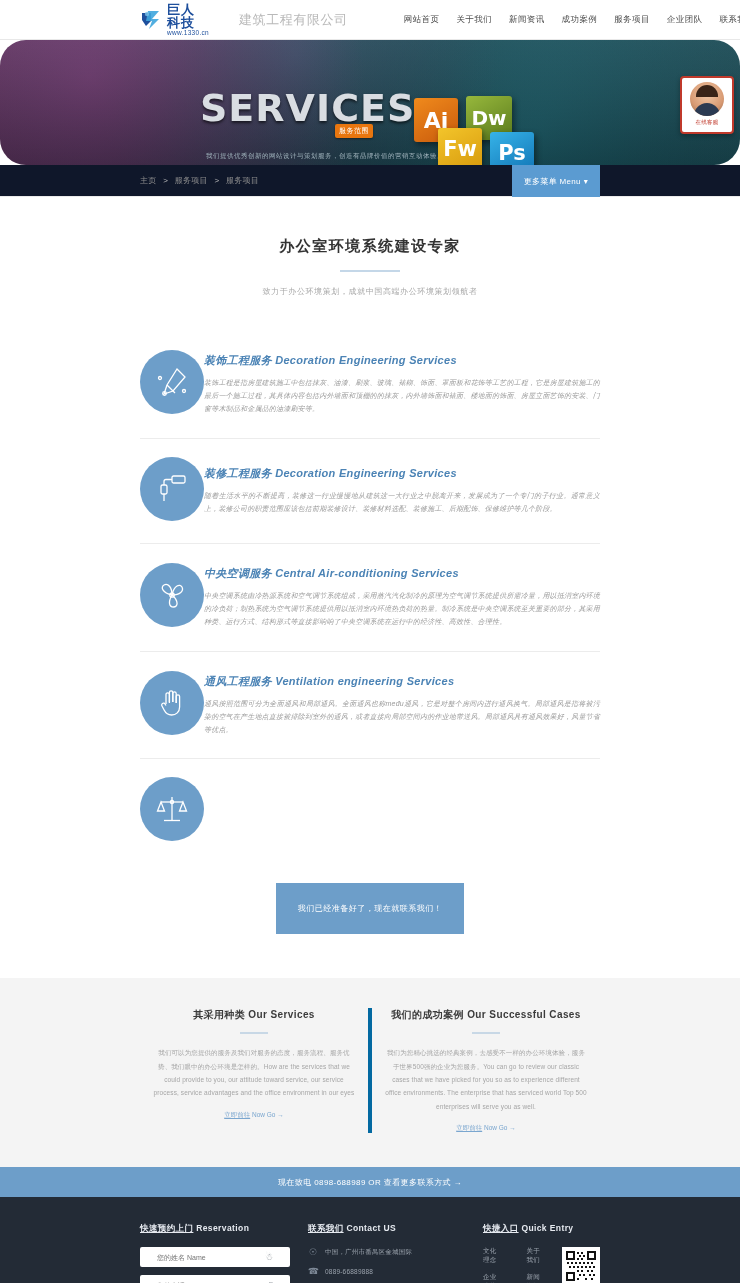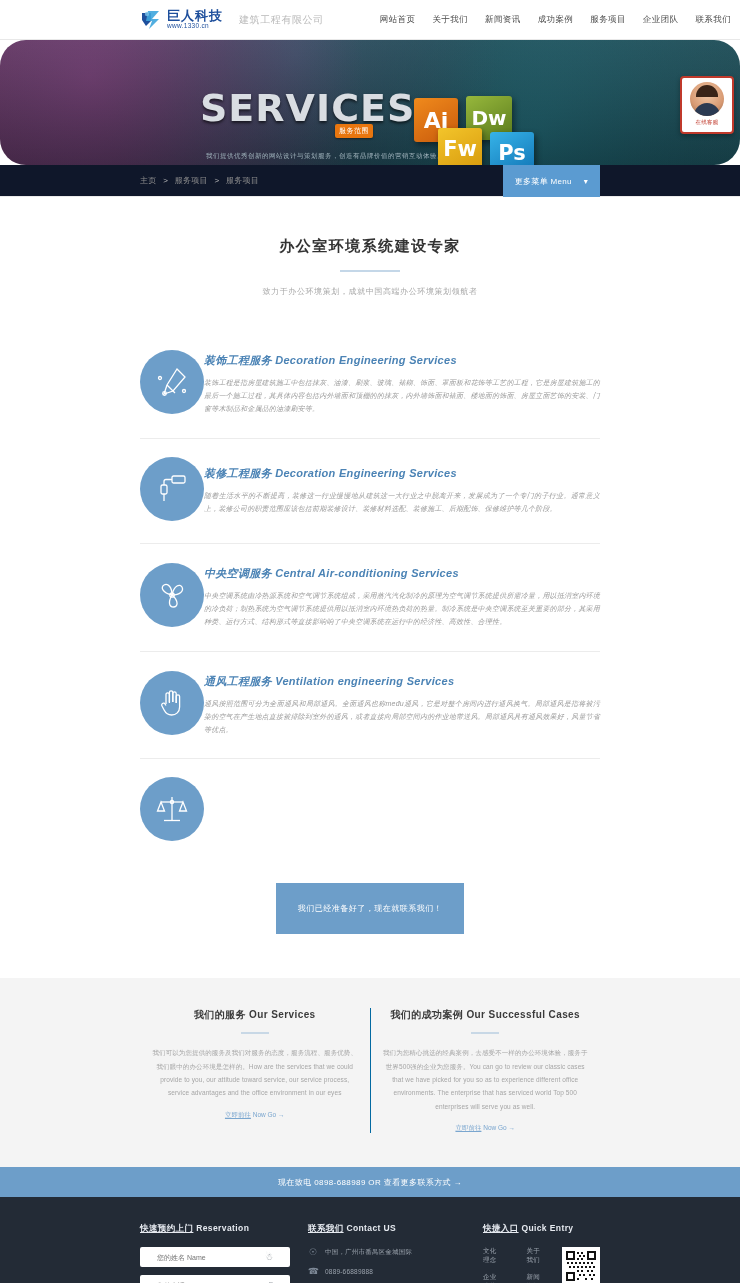--- a/index.html
+++ b/index.html
@@ -27,21 +27,21 @@
     width: 22px; height: 22px; position: relative; flex: none;
   }
   .logo-mark svg { display: block; }
   .logo-text { line-height: 1; }
   .logo-cn {
     font-size: 13px; font-weight: bold; color: #1e4f9c; letter-spacing: 1px;
     font-family: "DejaVu Sans", sans-serif;
   }
   .logo-url { font-size: 6.5px; color: #1e4f9c; letter-spacing: .3px; margin-top: 1px; }
   .logo-sub {
-    font-size: 10px; color: #b9b9b9; margin-left: 16px; letter-spacing: .6px;
+    font-size: 13px; color: #b9b9b9; margin-left: 30px; letter-spacing: .6px;
     white-space: nowrap;
   }
   .topnav { display: flex; gap: 17px; margin-left: 56px; }
   .topnav a {
     font-size: 8.5px; color: #4a4a4a; text-decoration: none; white-space: nowrap;
     letter-spacing: .4px;
   }
 
   
   .banner {
@@ -118,21 +118,21 @@
   .crumbbar {
     height: 32px; background: #0f172a; border-bottom: 1px solid #ebebeb;
     position: relative; padding-left: 140px; display: flex; align-items: center;
   }
   .crumb { font-size: 8px; color: #8d8d8d; letter-spacing: .3px; }
   .crumb a { color: #8d8d8d; text-decoration: none; }
   .crumb .sep { margin: 0 4px; color: #bcbcbc; }
   .menu-btn {
     position: absolute; right: 140px; top: 0; height: 32px; padding: 0 12px;
     background: #5b9bd1; color: #fff; font-size: 8px;
-    display: flex; align-items: center; gap: 12px; cursor: pointer; letter-spacing: .3px;
+    display: flex; align-items: center; gap: 3px; cursor: pointer; letter-spacing: .3px;
   }
 
   
   .page-head { text-align: center; padding: 40px 0 8px; }
   .page-title { font-size: 15px; font-weight: bold; color: #333; letter-spacing: 1.5px; }
   .title-rule { width: 60px; height: 2px; background: #c4d7e8; margin: 14px auto 0; }
   .page-sub { font-size: 8px; color: #a8a8a8; margin-top: 14px; letter-spacing: .6px; }
 
   
   .services { padding: 26px 140px 0; }
@@ -160,21 +160,21 @@
   
   .cta-area { text-align: center; padding: 20px 0 44px; }
   .cta-btn {
     display: inline-block; background: #6d9ec9; color: #fff; font-size: 8px;
     padding: 20px 22px; border: none; letter-spacing: .5px; cursor: pointer;
   }
 
   
   .greyband { background: #f4f4f4; padding: 30px 140px 34px; display: flex; gap: 0; }
   .gcol { flex: 1; text-align: center; padding: 0 12px; }
-  .gcol + .gcol { border-left: 1px solid #0369a1; }
+  .gcol + .gcol { border-left: 4px solid #0369a1; }
   .gtitle { font-size: 10px; font-weight: bold; color: #3b3b3b; letter-spacing: .4px; }
   .gtitle .en { color: #3b3b3b; }
   .grule { width: 28px; height: 2px; background: #c8d8e6; margin: 10px auto 12px; }
   .gtext { font-size: 6.5px; color: #a6a6a6; line-height: 2.05; letter-spacing: .1px; }
   .glink { display: inline-block; margin-top: 11px; font-size: 6.5px; color: #7aa6cf; text-decoration: none; }
   .glink u { text-decoration: underline; }
 
   
   .callbar {
     background: #6d9ec9; color: #fff; text-align: center;
@@ -372,21 +372,21 @@
 
   </div>
 
   <div class="cta-area">
     <button class="cta-btn">我们已经准备好了，现在就联系我们！</button>
   </div>
 
   <div class="greyband">
     <div class="gcol">
       <div class="gtitle">
-        <span>我们的服务</span>
+        <span>其采用种类</span>
         <span class="en">Our Services</span>
       </div>
       <div class="grule"></div>
       <div class="gtext">我们可以为您提供的服务及我们对服务的态度，服务流程、服务优势、我们眼中的办公环境是怎样的。How are the services that we could provide to you, our attitude toward service, our service process, service advantages and the office environment in our eyes</div>
       <a class="glink" href="#">
         <u>立即前往</u>
         <span>Now Go →</span>
       </a>
     </div>
     <div class="gcol">

